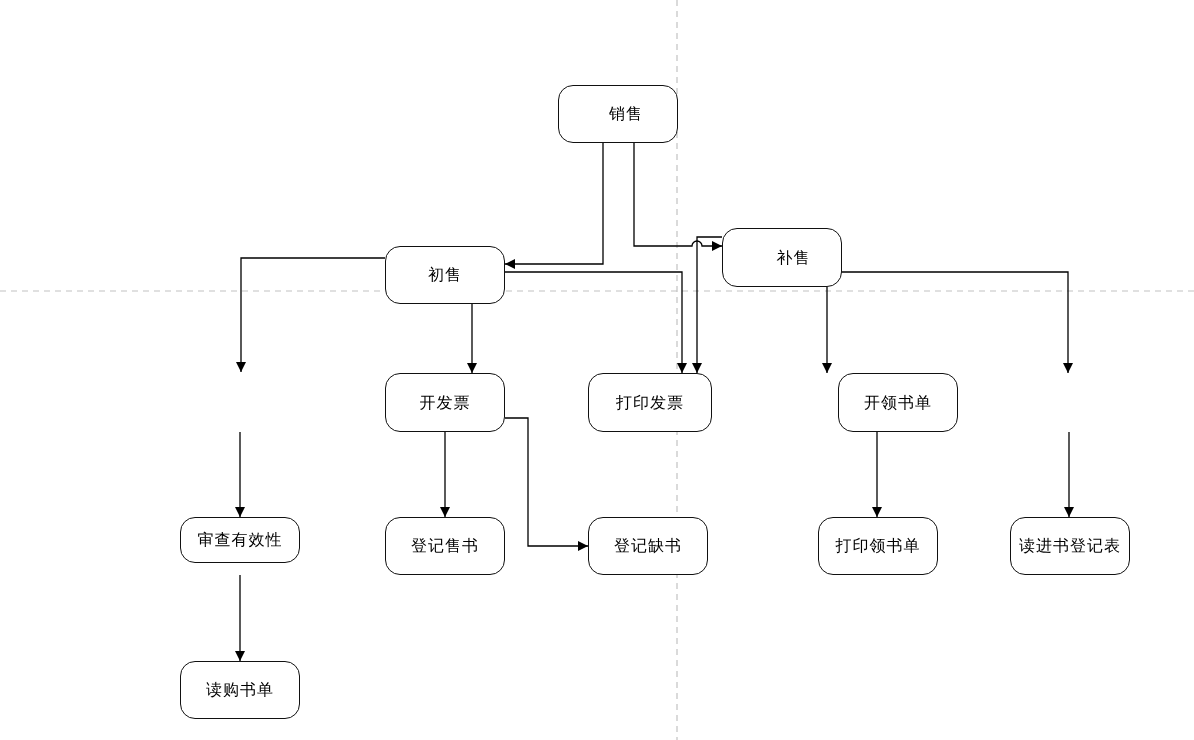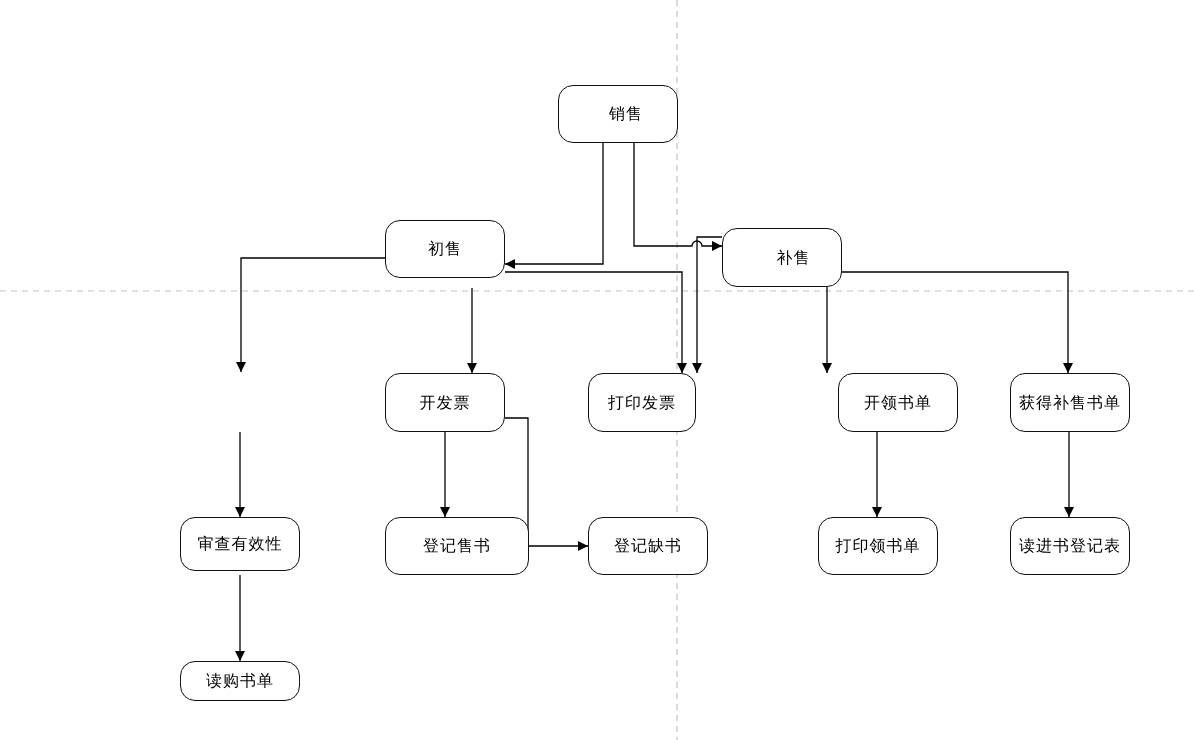--- a/index.html
+++ b/index.html
@@ -79,50 +79,47 @@
       <path d="M 240 575 L 240 661" class="edge" marker-end="url(#arrow)"></path>
       <path d="M 445 432 L 445 517" class="edge" marker-end="url(#arrow)"></path>
       <path d="M 505 418 L 528 418 L 528 546 L 588 546" class="edge" marker-end="url(#arrow)"></path>
       <path d="M 877 432 L 877 517" class="edge" marker-end="url(#arrow)"></path>
       <path d="M 1069 432 L 1069 517" class="edge" marker-end="url(#arrow)"></path>
     </svg>
   <div id="node-layer">
       <div class="node" style="left: 558px; top: 85px; width: 120px; height: 58px; padding-left: 22px;">
         <span>销售</span>
       </div>
-      <div class="node" style="left: 385px; top: 220px; width: 120px; height: 58px;">
+      <div class="node" style="left: 385px; top: 246px; width: 120px; height: 58px;">
         <span>初售</span>
       </div>
       <div class="node" style="left: 722px; top: 228px; width: 120px; height: 59px; padding-left: 29px;">
         <span>补售</span>
       </div>
       <div class="node" style="left: 385px; top: 373px; width: 120px; height: 59px;">
         <span>开发票</span>
       </div>
-      <div class="node" style="left: 588px; top: 373px; width: 108px; height: 59px;">
+      <div class="node" style="left: 588px; top: 373px; width: 124px; height: 59px;">
         <span>打印发票</span>
       </div>
       <div class="node" style="left: 818px; top: 373px; width: 120px; height: 59px; margin-left: 20px;">
         <span>开领书单</span>
       </div>
-      <div class="node" style="left: 1010px; top: 373px; width: 120px; height: 59px;">
-        <span>获得补售书单</span>
-      </div>
-      <div class="node" style="left: 180px; top: 517px; width: 120px; height: 54px;">
+      <div class="node" style="left: 180px; top: 517px; width: 120px; height: 46px;">
         <span>审查有效性</span>
       </div>
-      <div class="node" style="left: 385px; top: 517px; width: 144px; height: 58px;">
+      <div class="node" style="left: 385px; top: 517px; width: 120px; height: 58px;">
         <span>登记售书</span>
       </div>
       <div class="node" style="left: 588px; top: 517px; width: 120px; height: 58px; text-align: center;">
         <span>登记缺书</span>
       </div>
       <div class="node" style="left: 818px; top: 517px; width: 120px; height: 58px;">
         <span>打印领书单</span>
       </div>
       <div class="node" style="left: 1010px; top: 517px; width: 120px; height: 58px;">
         <span>读进书登记表</span>
       </div>
-      <div class="node" style="left: 180px; top: 661px; width: 120px; height: 40px;">
+      <div class="node" style="left: 180px; top: 661px; width: 120px; height: 58px;">
         <span>读购书单</span>
       </div>
     </div>
 </div>
 
 </body></html>

